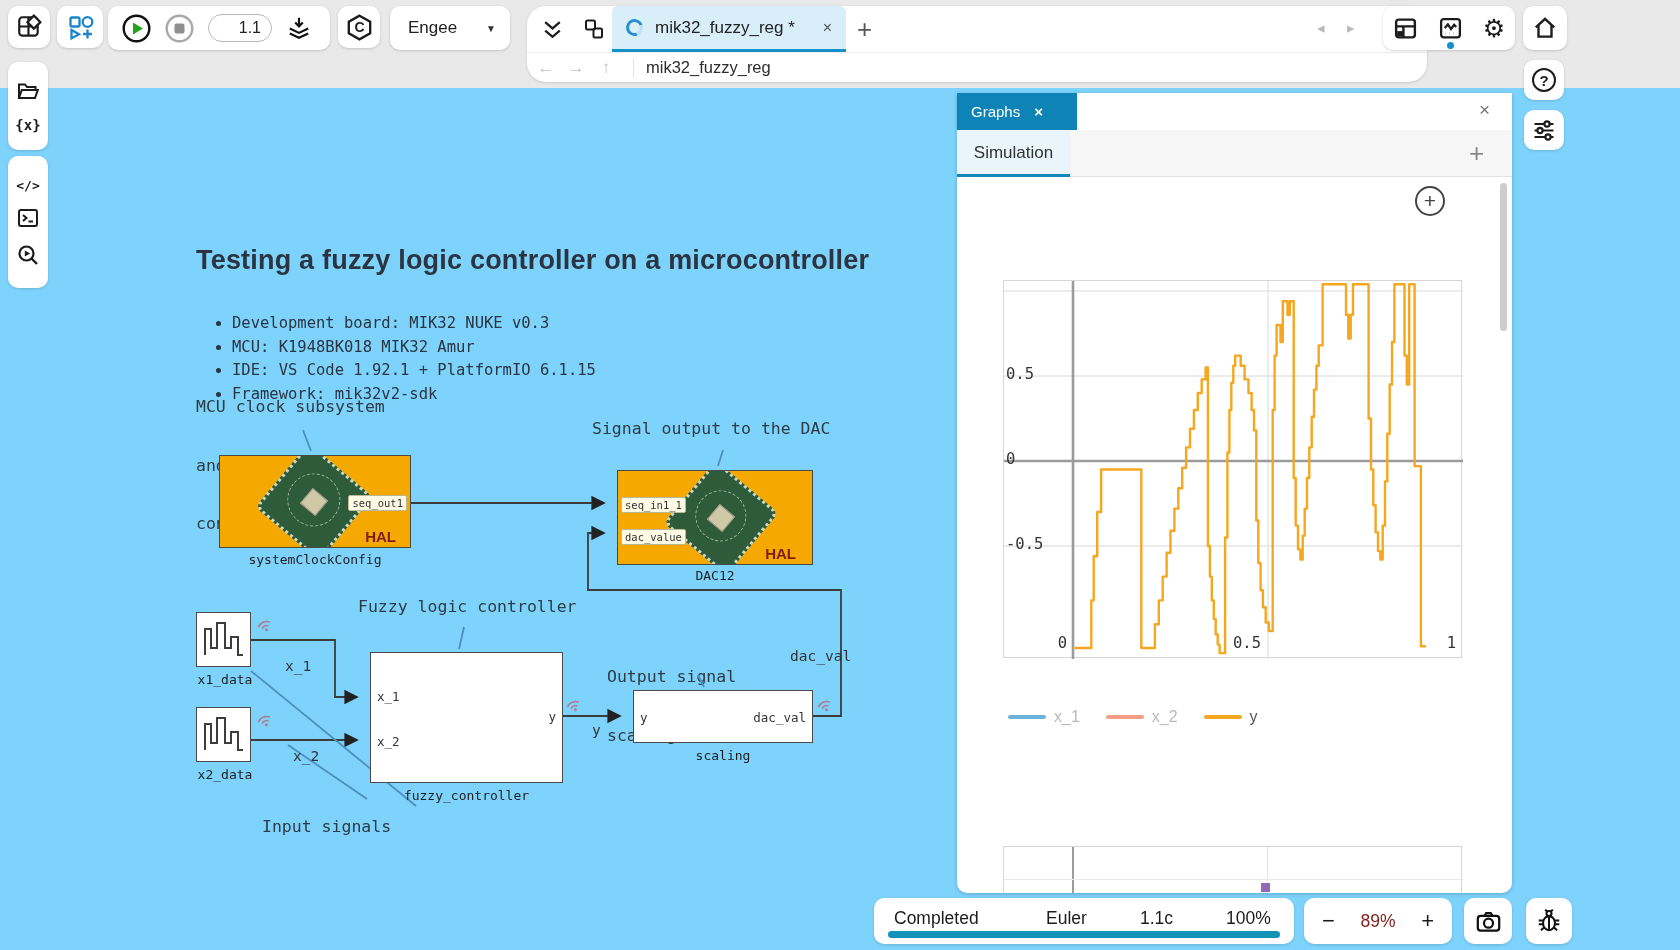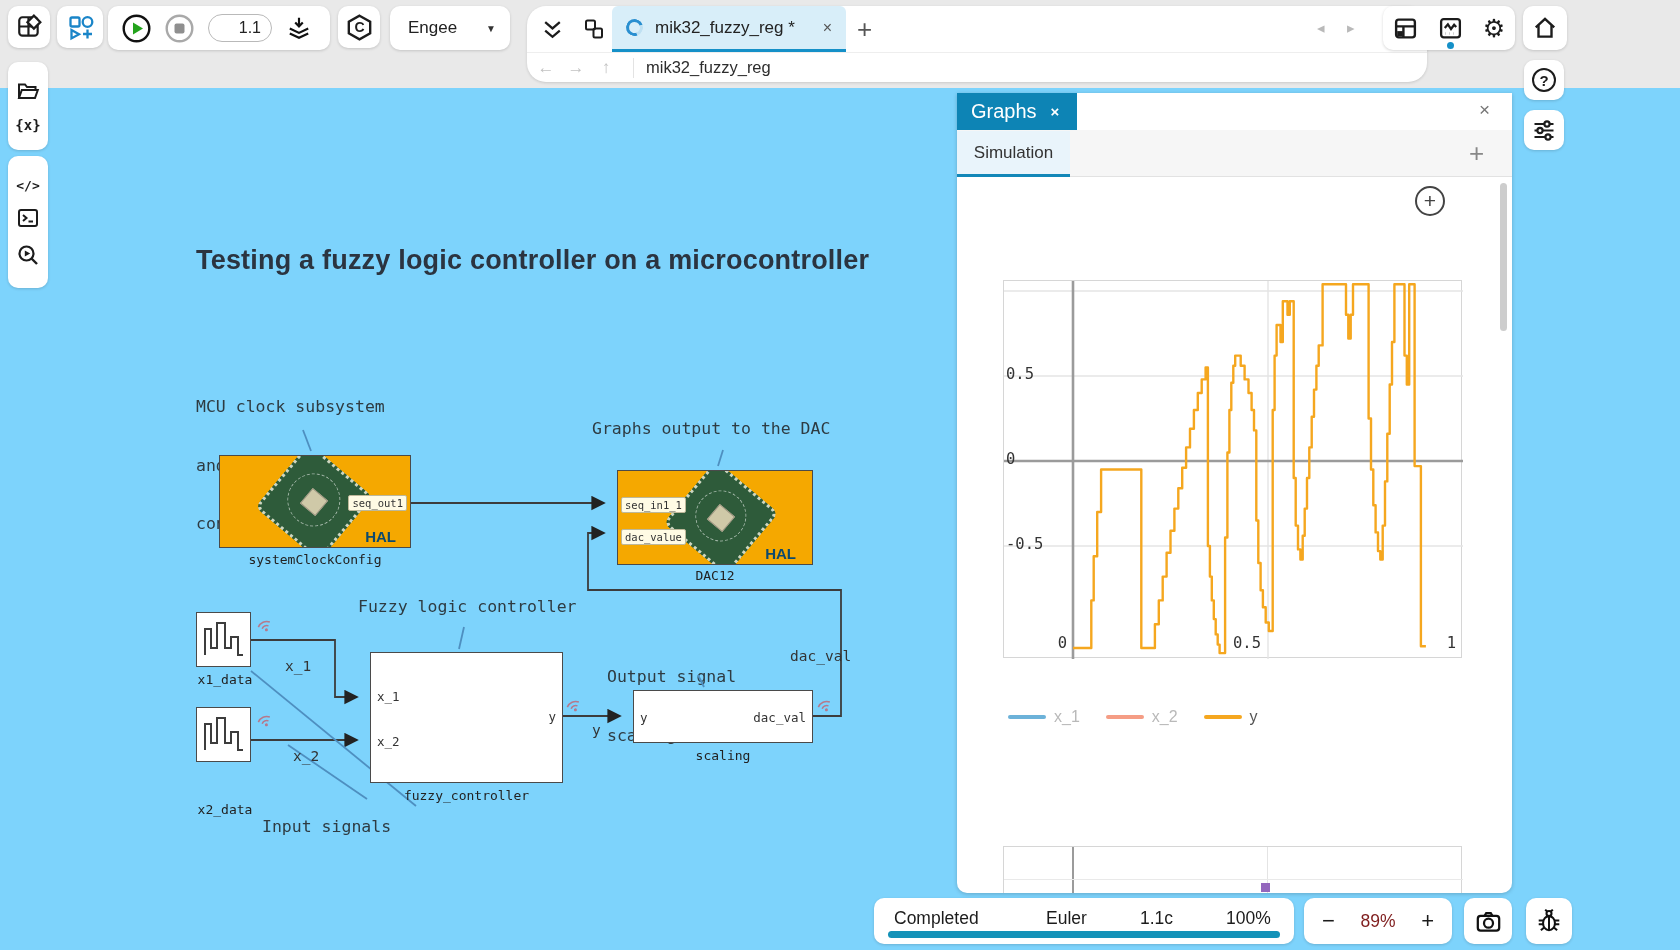--- a/index.html
+++ b/index.html
@@ -17,21 +17,21 @@
   #bullets{position:absolute;left:232px;top:224px;color:#2b3440}
   #bullets li{font-family:"DejaVu Sans Mono",monospace;font-size:15.5px;line-height:23.5px;list-style:disc}
   .ann{position:absolute;font-family:"DejaVu Sans Mono",monospace;font-size:16.5px;line-height:19.5px;color:#2e3b42;white-space:pre}
   .blk-label{position:absolute;font-family:"DejaVu Sans Mono",monospace;font-size:13px;color:#222;text-align:center}
   .wire-label{position:absolute;font-family:"DejaVu Sans Mono",monospace;font-size:14.5px;color:#333}
   .orange-block{position:absolute;background:#f5a800;border:1.5px solid #4a4a4a;overflow:hidden}
   .white-block{position:absolute;background:#fff;border:1.5px solid #4a4a4a}
   .pcb{position:absolute;background:#2e5b3a;border:3px dotted #cdd6c0;border-radius:8px;transform:rotate(40deg)}
   .pcb .ring{position:absolute;left:14%;top:14%;width:68%;height:68%;border:1.5px dashed rgba(255,255,255,.55);border-radius:50%}
   .pcb .die{position:absolute;left:37%;top:37%;width:26%;height:26%;background:#cfc9a8;border:1px solid #9b9480}
-  .hal{position:absolute;font-weight:700;font-size:15px;color:#0c4a6e;font-family:"Liberation Sans",sans-serif}
+  .hal{position:absolute;font-weight:700;font-size:15px;color:#7f1d1d;font-family:"Liberation Sans",sans-serif}
   .port-tag{position:absolute;font-family:"DejaVu Sans Mono",monospace;font-size:10.5px;color:#333;
     background:#fffbe4;border:1px solid #bdb89a;padding:1px 3px;border-radius:2px;white-space:nowrap}
   .port-text{position:absolute;font-family:"DejaVu Sans Mono",monospace;font-size:12.5px;color:#333;white-space:nowrap}
   
   .tb-input{width:64px;height:28px;border:1.5px solid #b9b9b9;border-radius:14px;text-align:right;
     padding:0 10px;font-size:16px;color:#222;background:#fff;font-family:"Liberation Sans",sans-serif}
   #doc-panel{position:absolute;left:527px;top:6px;width:900px;height:76px;background:#fff;border-radius:19px;
     box-shadow:0 1px 3px rgba(0,0,0,.14)}
   #file-tab{position:absolute;left:85px;top:0;width:234px;height:46px;background:#d8eef9;border-bottom:3.5px solid #1590c8;
     display:flex;align-items:center;border-radius:6px 6px 0 0}
@@ -55,28 +55,34 @@
   #sliver{position:absolute;left:46px;top:753px;width:459px;height:47px;background:#fff;
     border:1.4px solid #d6d6d6;border-bottom:none}
   
   .sb-text{position:absolute;top:10px;font-size:17.5px;color:#1c1c1c}
 </style>
 </head>
 <body>
 
 <div id="canvas">
   <div id="doc-title">Testing a fuzzy logic controller on a microcontroller</div>
+  <ul id="bullets">
+    <li>Development board: MIK32 NUKE v0.3</li>
+    <li>MCU: K1948BK018 MIK32 Amur</li>
+    <li>IDE: VS Code 1.92.1 + PlatformIO 6.1.15</li>
+    <li>Framework: mik32v2-sdk</li>
+  </ul>
 </div>
 
 <div class="ann" style="left:196px;top:358px">
   <div>MCU clock subsystem</div>
   <div>and frequency monitor</div>
   <div>configuration</div>
 </div>
-<div class="ann" style="left:592px;top:419px">Graphs output to the DAC</div>
+<div class="ann" style="left:592px;top:419px">Signal output to the DAC</div>
 <div class="ann" style="left:358px;top:597px">Fuzzy logic controller</div>
 <div class="ann" style="left:607px;top:628px">
   <div>Output signal</div>
   <div>scaling</div>
 </div>
 <div class="ann" style="left:262px;top:817px">Input signals</div>
 
 <svg class="abs" width="1680" height="950" style="left:0;top:0;pointer-events:none">
   <defs>
     <marker id="arr" markerWidth="9" markerHeight="9" refX="7" refY="4" orient="auto">
@@ -126,21 +132,21 @@
     <polyline points="5,38 5,12 11,12 11,31 17,31 17,6 25,6 25,31 31,31 31,20 38,20 38,38 43,38" fill="none" stroke="#3d3d3d" stroke-width="2"></polyline>
   </svg>
 </div>
 <div class="blk-label" style="left:180px;top:672px;width:90px">x1_data</div>
 
 <div class="white-block" style="left:196px;top:707px;width:55px;height:55px">
   <svg width="48" height="46" viewBox="0 0 48 44" style="margin:3px">
     <polyline points="5,38 5,12 11,12 11,31 17,31 17,6 25,6 25,31 31,31 31,20 38,20 38,38 43,38" fill="none" stroke="#3d3d3d" stroke-width="2"></polyline>
   </svg>
 </div>
-<div class="blk-label" style="left:180px;top:802px;width:90px">x2_data</div>
+<div class="blk-label" style="left:180px;top:767px;width:90px">x2_data</div>
 
 <div class="white-block" style="left:370px;top:652px;width:193px;height:131px">
   <div class="port-text" style="left:6px;top:36px">x_1</div>
   <div class="port-text" style="left:6px;top:81px">x_2</div>
   <div class="port-text" style="right:6px;top:56px">y</div>
 </div>
 <div class="blk-label" style="left:370px;top:788px;width:193px">fuzzy_controller</div>
 
 <div class="white-block" style="left:633px;top:690px;width:180px;height:53px">
   <div class="port-text" style="left:6px;top:19px">y</div>
@@ -325,21 +331,21 @@
         <path d="M2.5,6 H21.5 M2.5,12.5 H21.5 M2.5,19 H21.5"></path>
         <circle cx="15" cy="6" r="2.6"></circle>
         <circle cx="8" cy="12.5" r="2.6"></circle>
         <circle cx="16" cy="19" r="2.6"></circle>
       </g>
   </svg>
 </div>
 
 <div id="graphs-panel">
   <div id="graphs-header-tab">
-    <span style="font-size:20px">Graphs</span>
+    <span style="font-size:15px">Graphs</span>
     <span style="font-size:15px;font-weight:bold">×</span>
   </div>
   <span class="abs" style="left:522px;top:6px;font-size:19px;color:#777">×</span>
   <div id="sim-tabrow">
     <div id="sim-tab">
       <span>Simulation</span>
     </div>
     <span class="abs" style="left:512px;top:8px;font-size:26px;color:#888;font-weight:300">+</span>
   </div>
 

